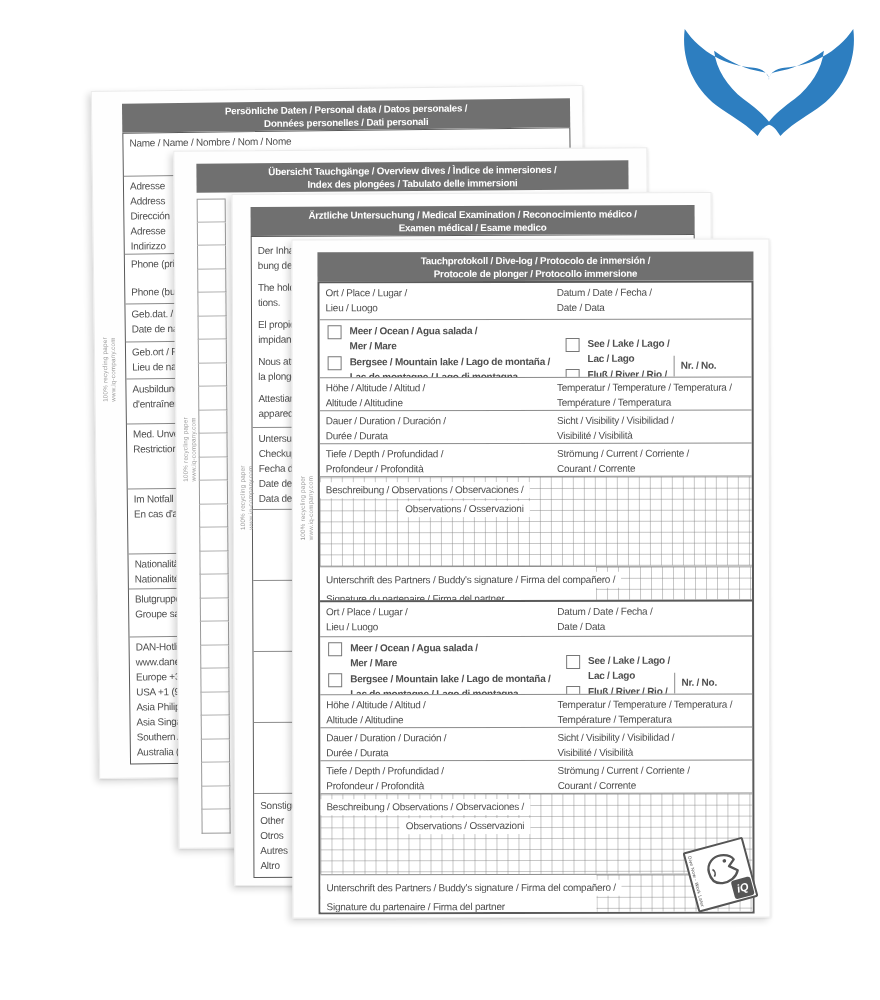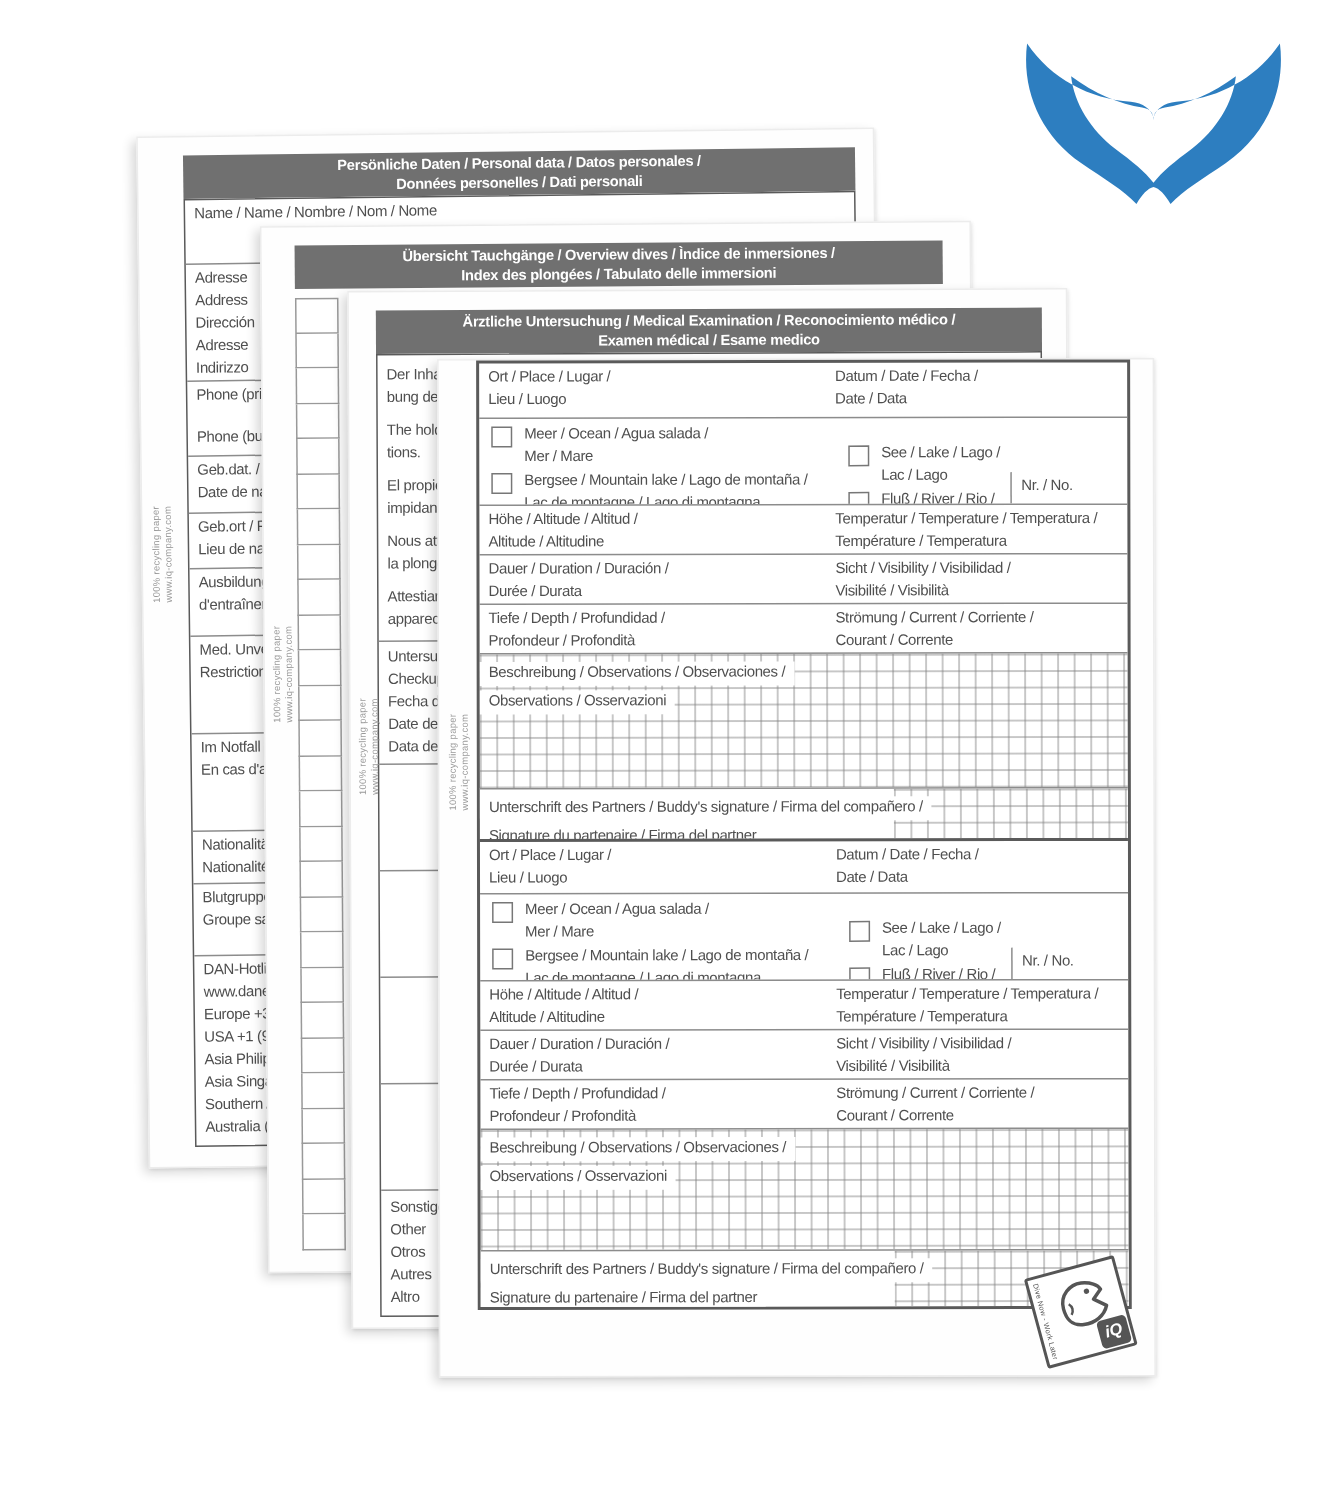--- a/index.html
+++ b/index.html
@@ -38,30 +38,30 @@
   .p3other{border-top:1.4px solid #8c8c8c;padding:4px 2px 4px 6px;}
   
   .p4head{margin:12px 15px 0 25px;}
   .p4tab{margin:0 15px 0 25px;border:2px solid #5a5a5a;background:#fff;}
   .row{position:relative;border-top:1.4px solid #8c8c8c;display:flex;box-sizing:border-box;overflow:hidden;}
   .row.first{border-top:none;}
   .secdiv{border-top:2.2px solid #5a5a5a;}
   .half{width:54%;padding:2px 0 0 6px;box-sizing:border-box;}
   .half2{width:46%;padding:2px 0 0 4px;box-sizing:border-box;}
   .rA{height:36px;}
-  .rB{height:58px;}
+  .rB{height:58px;font-weight:bold;}
   .rC{height:33px;}
   .bleft{width:56%;padding:3px 0 0 6px;box-sizing:border-box;}
   .bmid{width:26%;padding:16px 0 0 2px;box-sizing:border-box;}
   .bnr{width:18%;border-left:1.4px solid #8c8c8c;padding:2px 0 0 6px;box-sizing:border-box;margin-top:36px;}
   .cbrow{display:flex;margin-bottom:1px;}
   .cb{width:12px;height:12px;border:1.4px solid #777;background:#fff;flex:none;margin:2px 8px 0 2px;}
   .gridbg{background-image:linear-gradient(to right,rgba(130,130,130,.45) 1px,transparent 1px),
                            linear-gradient(to bottom,rgba(130,130,130,.45) 1px,transparent 1px);
-          background-size:11px 11px;}
+          background-size:11px 11px;text-align:right;}
   .rF1{height:90px;}
   .rF2{height:81px;}
   .rG1{height:34px;}
   .rG2{height:38px;}
   .rG{background:#fff;}
   .gridright{position:absolute;right:0;top:0;bottom:0;width:36%;}
   .glabel{position:absolute;left:0;top:0;padding:2px 0 0 0;}
   .gln{display:inline-block;background:#fff;padding:0 6px 1px 6px;font-size:10px;line-height:15px;
        letter-spacing:-.25px;white-space:nowrap;}
   
@@ -242,20 +242,24 @@
         <div class="ln">Altro</div>
       </div>
     </div>
   </div>
 
   <div class="page p4">
     <div class="recycle" style="left:6px;top:300px;">
       <div>100% recycling paper</div>
         <div>www.iq-company.com</div>
     </div>
+    <div class="phead p4head">
+      <div>Tauchprotokoll / Dive-log / Protocolo de inmersión /</div>
+        <div>Protocole de plonger / Protocollo immersione</div>
+    </div>
     <div class="p4tab">
 
       <div class="sect">
         <div class="row rA first">
           <div class="half">
             <div class="ln">Ort / Place / Lugar /</div>
               <div class="ln">Lieu / Luogo</div>
           </div>
           <div class="half2">
             <div class="ln">Datum / Date / Fecha /</div>

